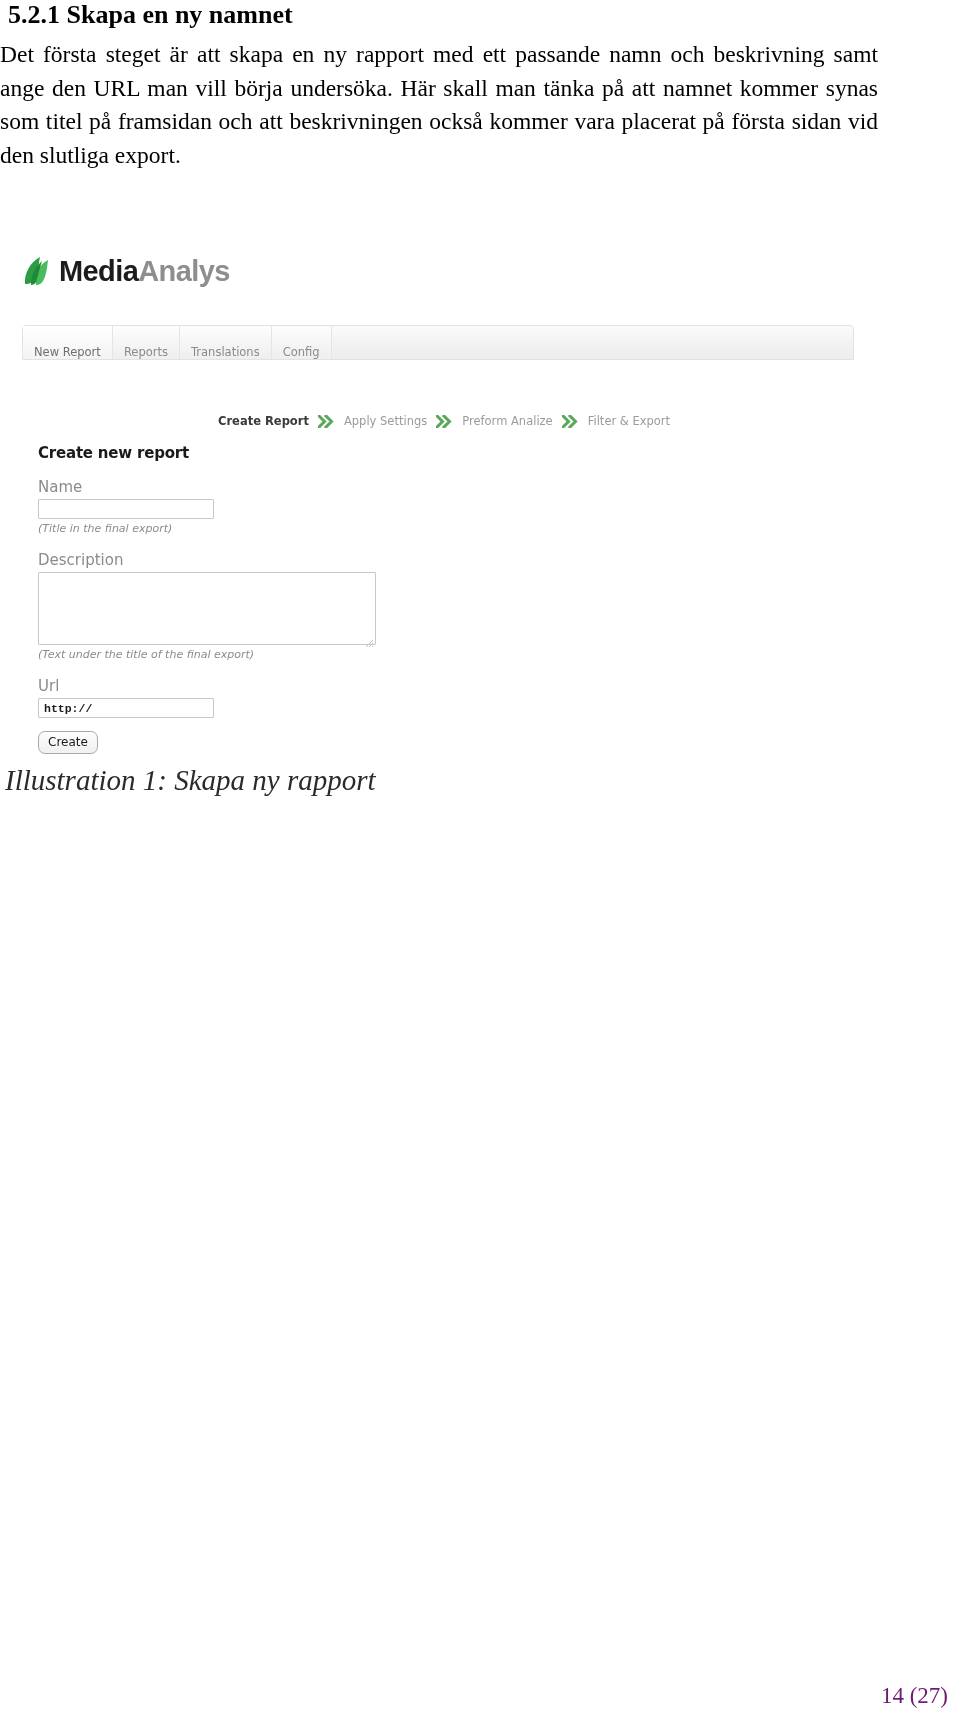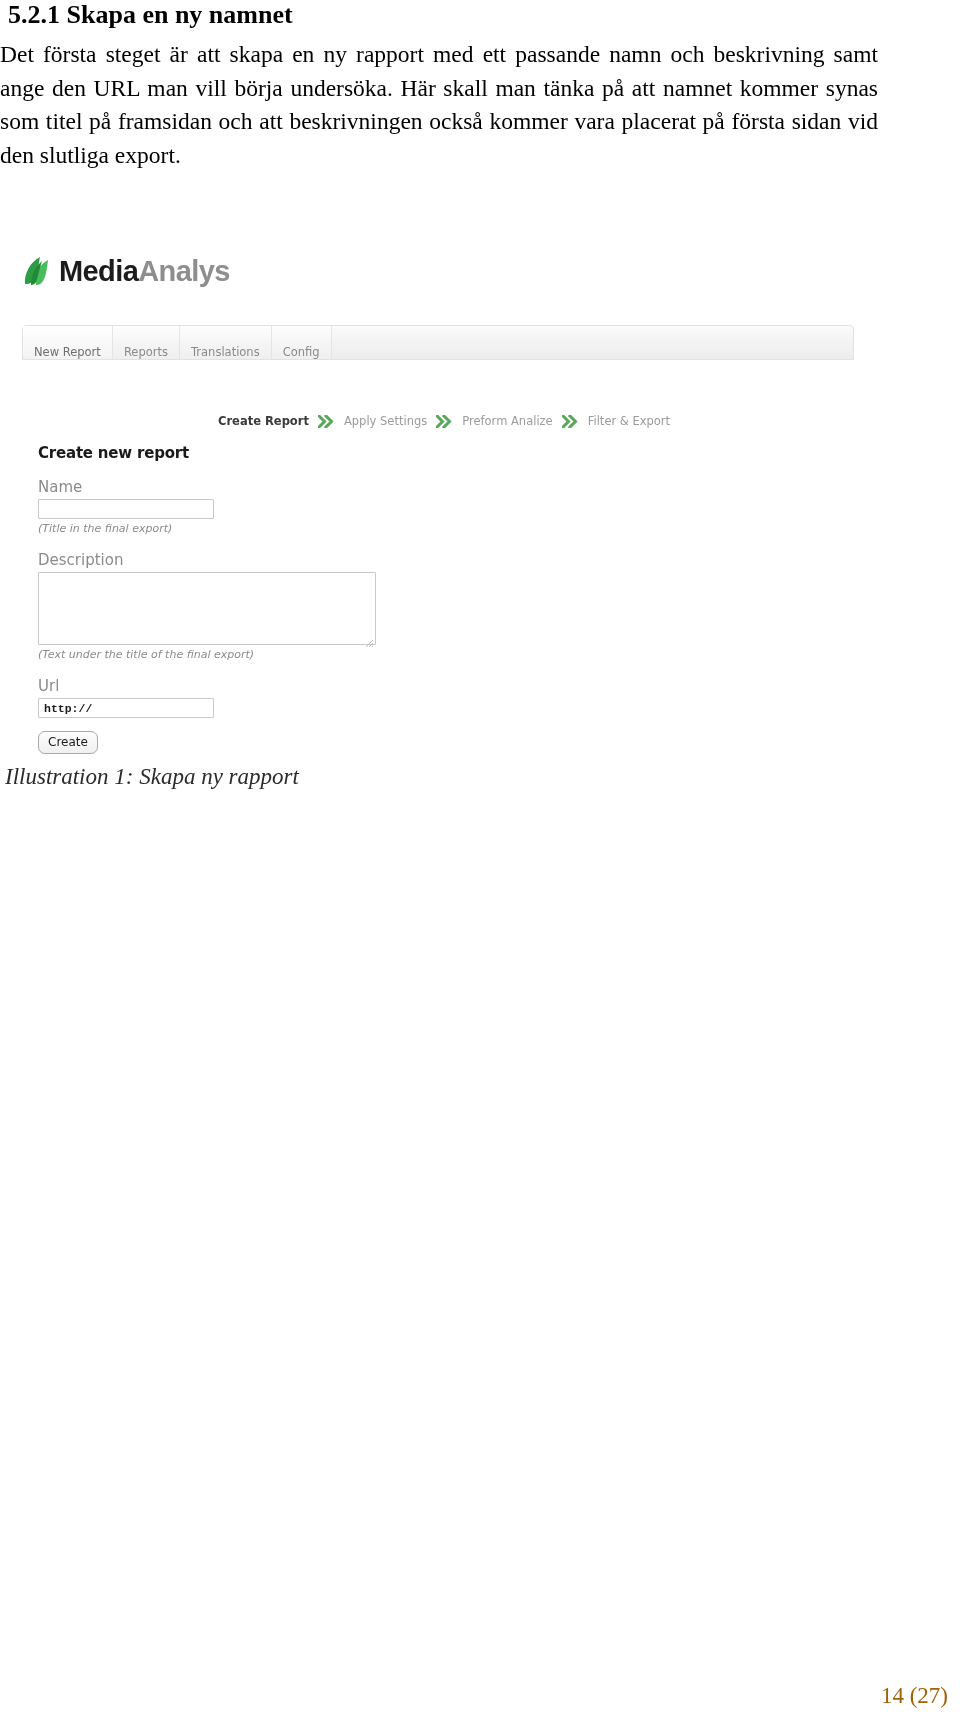--- a/index.html
+++ b/index.html
@@ -211,32 +211,32 @@
     cursor: default;
   }
 
   
   .caption {
     position: absolute;
     left: 5px;
     top: 764px;
     font-family: "Liberation Serif", serif;
     font-style: italic;
-    font-size: 23px;
+    font-size: 29px;
     color: #2b2b2b;
   }
 
   
   .pagenum {
     position: absolute;
     right: 12px;
     bottom: 10px;
     font-family: "Liberation Serif", serif;
     font-size: 23px;
-    color: #a16207;
+    color: #701a75;
   }
 </style>
 </head>
 <body>
 
 <div class="doc-heading">5.2.1 Skapa en ny namnet</div>
 
 <div class="doc-para">Det första steget är att skapa en ny rapport med ett passande namn och beskrivning samt ange den URL man vill börja undersöka. Här skall man tänka på att namnet kommer synas som titel på framsidan och att beskrivningen också kommer vara placerat på första sidan vid den slutliga export.</div>
 
 <div class="shot">

